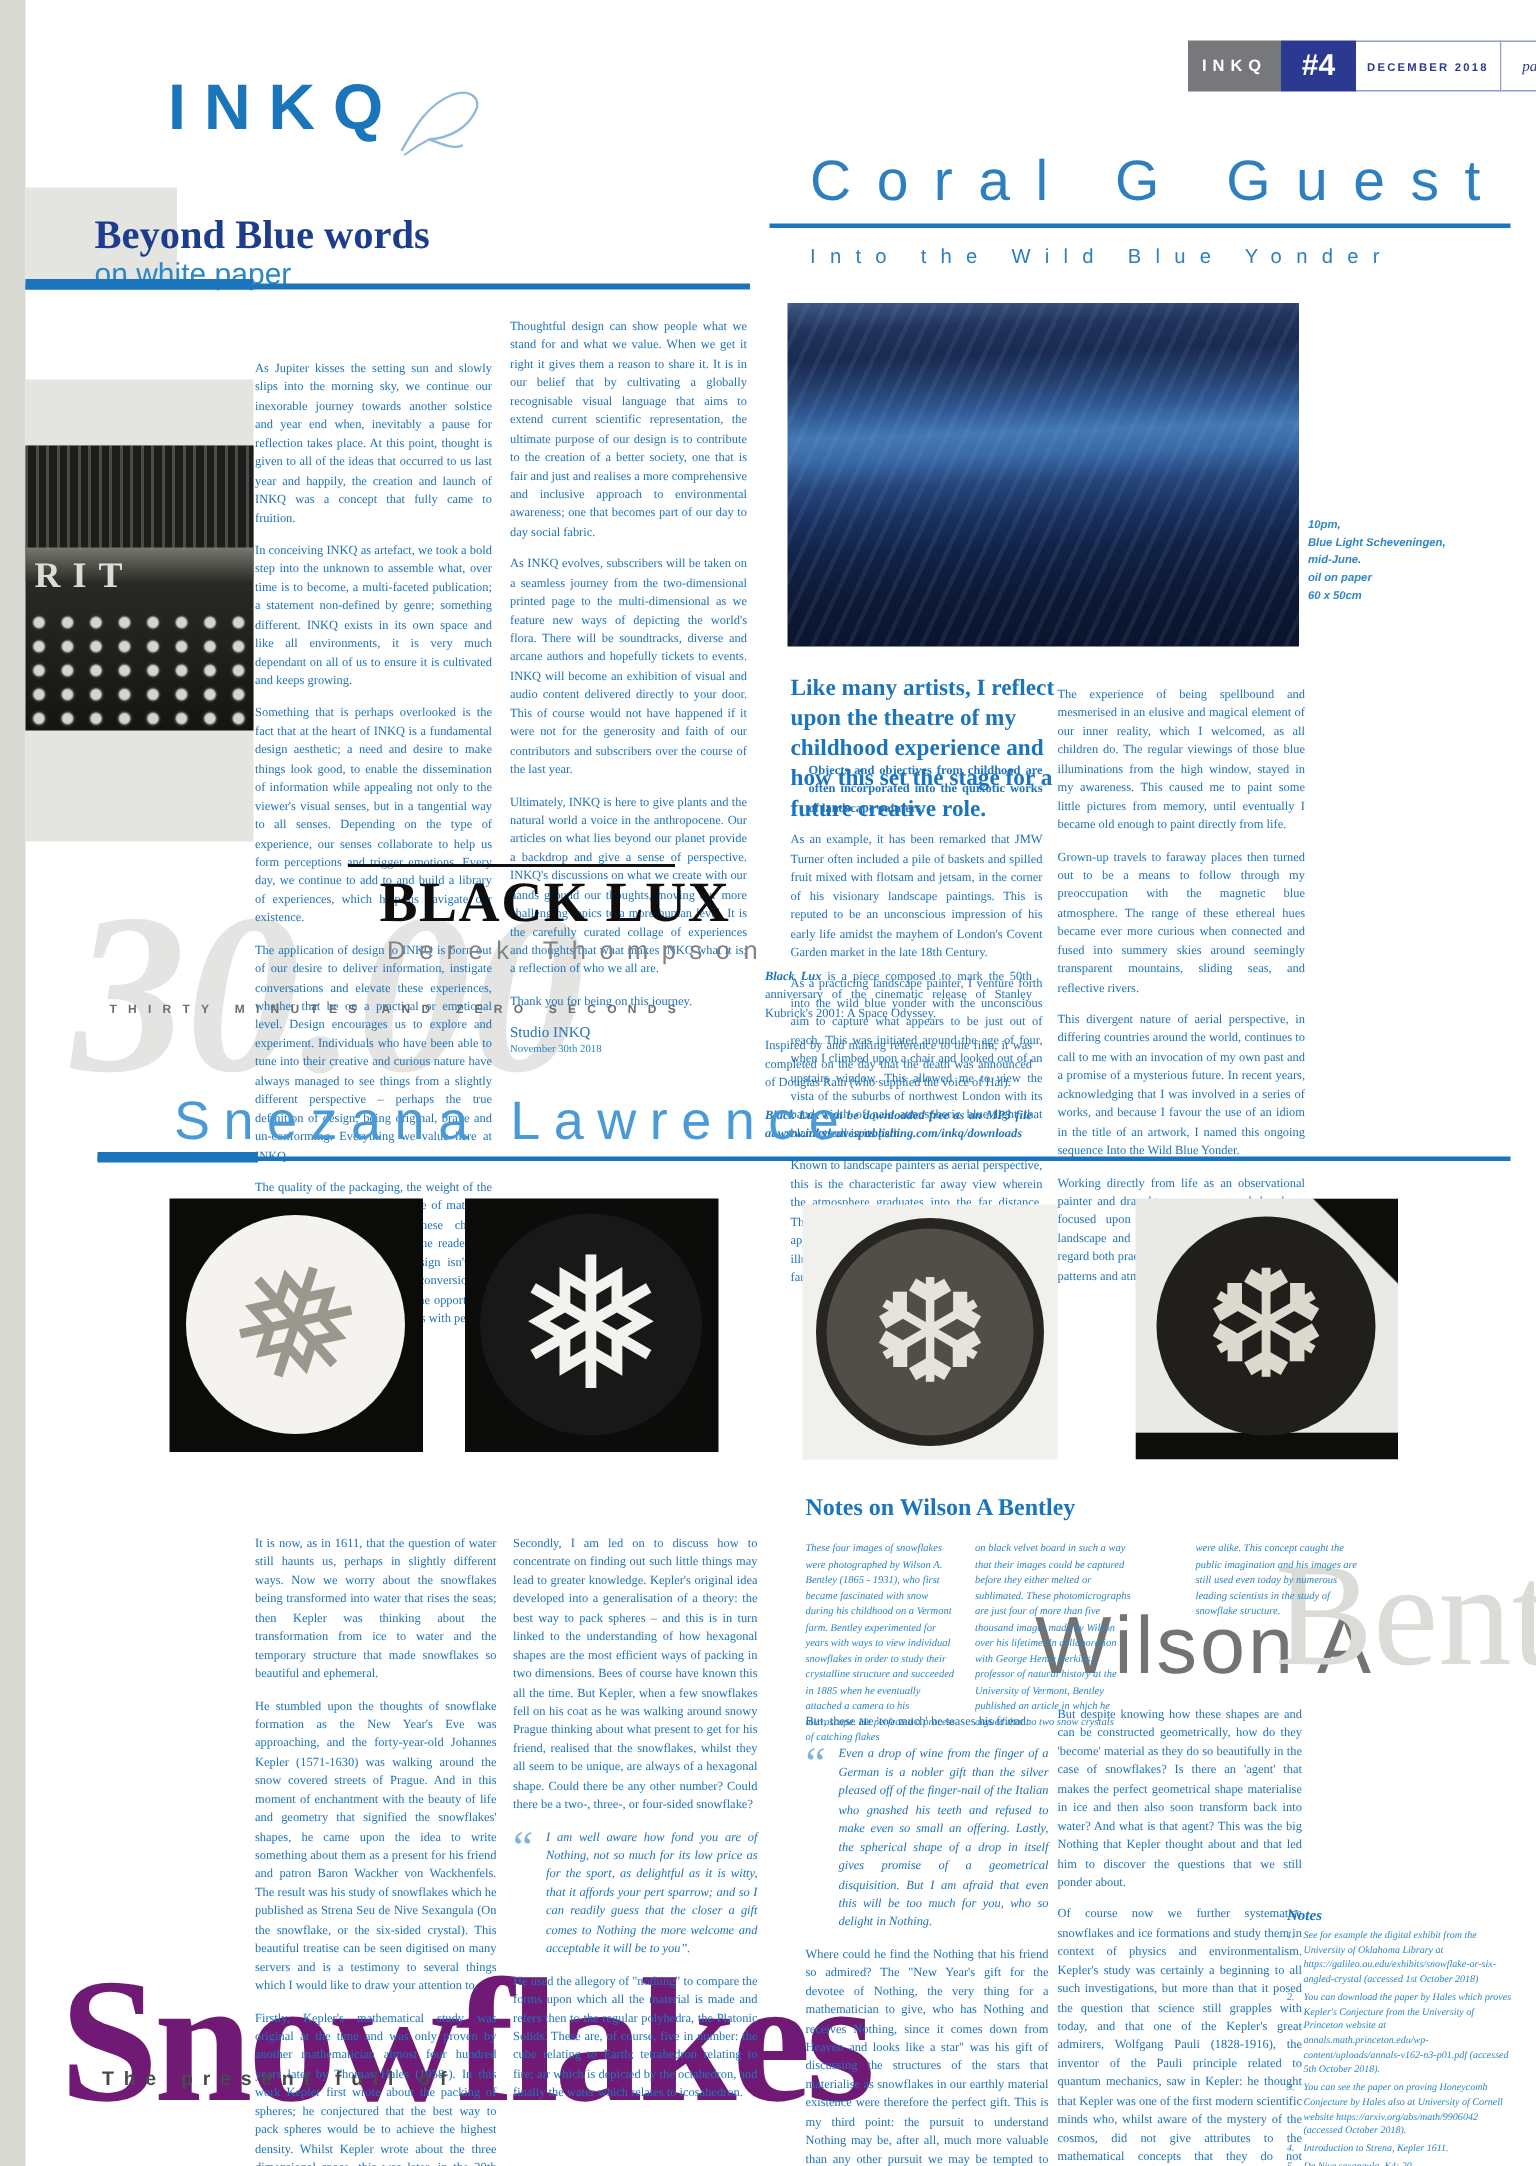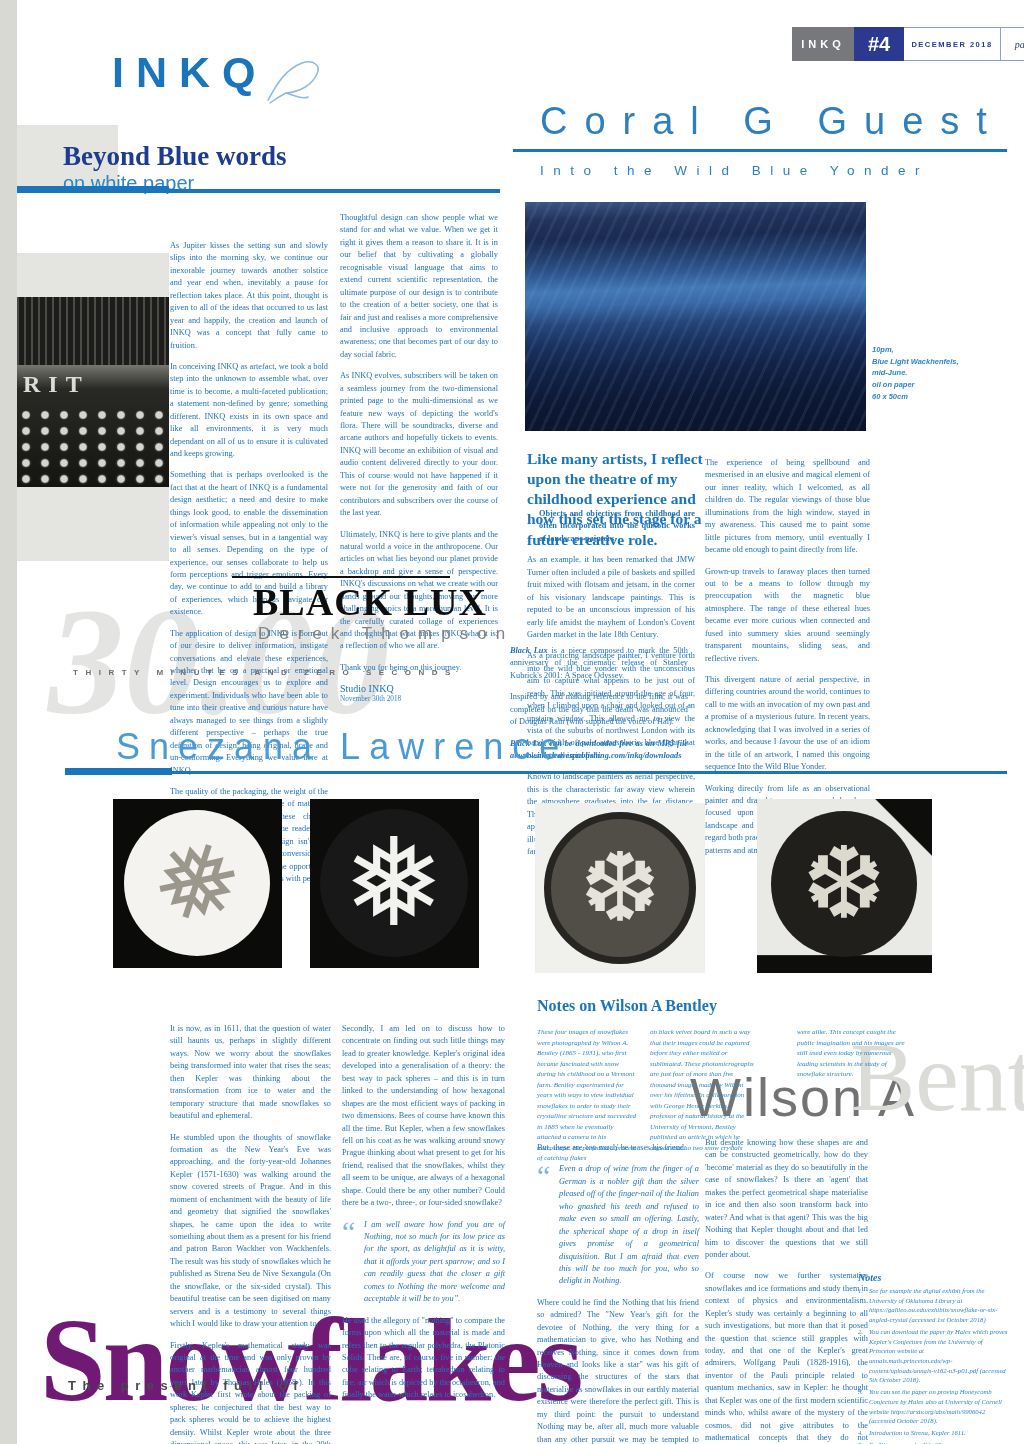--- a/index.html
+++ b/index.html
@@ -161,21 +161,21 @@
     <p class="signoff">Studio INKQ</p>
     <p class="signdate">November 30th 2018</p>
   </div>
 
   <div class="abs coral-author sans">Coral G Guest</div>
   <div class="abs rule2"></div>
   <div class="abs coral-title sans">Into the Wild Blue Yonder</div>
   <div class="abs painting"></div>
   <div class="abs pt-caption sans">
     <div>10pm,</div>
-    <div>Blue Light Wackhenfels,</div>
+    <div>Blue Light Scheveningen,</div>
     <div>mid-June.</div>
     <div>oil on paper</div>
     <div>60 x 50cm</div>
   </div>
   <div class="abs pullquote serif">Like many artists, I reflect upon the theatre of my childhood experience and how this set the stage for a future creative role.</div>
   <div class="abs coral-col coral-col1">
     <p class="body indent">Objects and objectives from childhood are often incorporated into the quixotic works of landscape painters.</p>
     <p class="body">As an example, it has been remarked that JMW Turner often included a pile of baskets and spilled fruit mixed with flotsam and jetsam, in the corner of his visionary landscape paintings. This is reputed to be an unconscious impression of his early life amidst the mayhem of London's Covent Garden market in the late 18th Century.</p>
     <p class="body">As a practicing landscape painter, I venture forth into the wild blue yonder with the unconscious aim to capture what appears to be just out of reach. This was initiated around the age of four, when I climbed upon a chair and looked out of an upstairs window. This allowed me to view the vista of the suburbs of northwest London with its band width of pale atmospheric blue light that blankets all in its path.</p>
     <p class="body">Known to landscape painters as aerial perspective, this is the characteristic far away view wherein the atmosphere graduates into the far distance. This fragmentation of light through vapour appears to colour the view with an irradiating and illumined cool blue hue. In so doing, it renders all far away features void of contrast and detail.</p>

